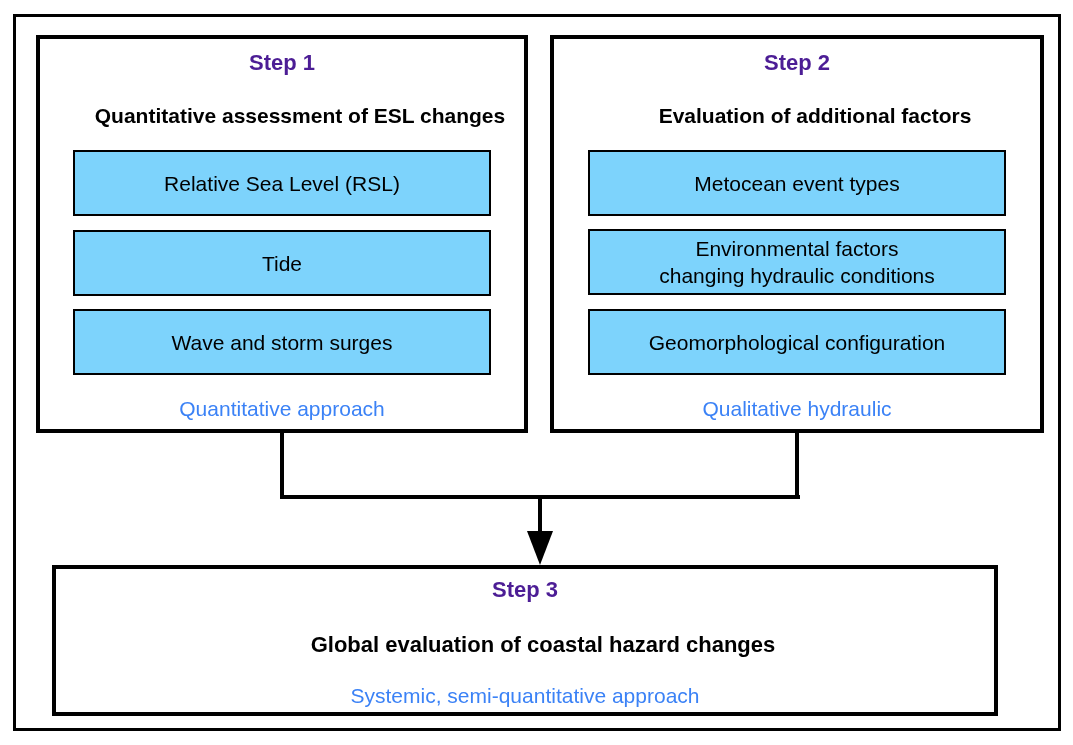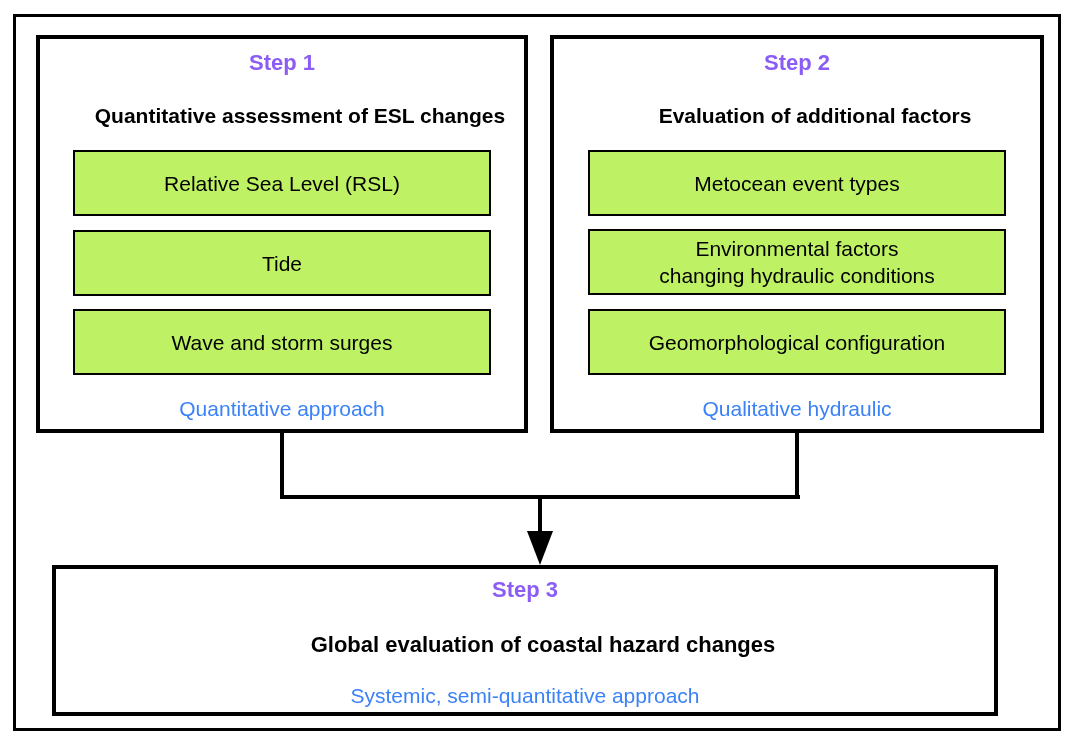--- a/index.html
+++ b/index.html
@@ -33,37 +33,37 @@
     background: #ffffff;
     text-align: center;
   }
   .step-box.step1 { left: 36px;  width: 492px; }
   .step-box.step2 { left: 550px; width: 494px; }
   .step-label {
     margin-top: 12px;
     font-size: 22px;
     line-height: 24px;
     font-weight: bold;
-    color: #8b5cf6;
+    color: #4c1d95;
   }
   .step-title {
     margin-top: 28px;
     font-size: 21px;
     line-height: 26px;
     font-weight: bold;
     color: #000000;
     padding-left: 36px;
   }
   .item {
     width: 418px;
     height: 66px;
     margin: 14px auto 0 auto;
     border: 2px solid #000000;
     box-sizing: border-box;
-    background: #bef264;
+    background: #7dd3fc;
     display: flex;
     align-items: center;
     justify-content: center;
     font-size: 21px;
     line-height: 27px;
     color: #000000;
     white-space: pre-line;
   }
   .item.first { margin-top: 21px; }
   .item.third { margin-top: 13px; }

